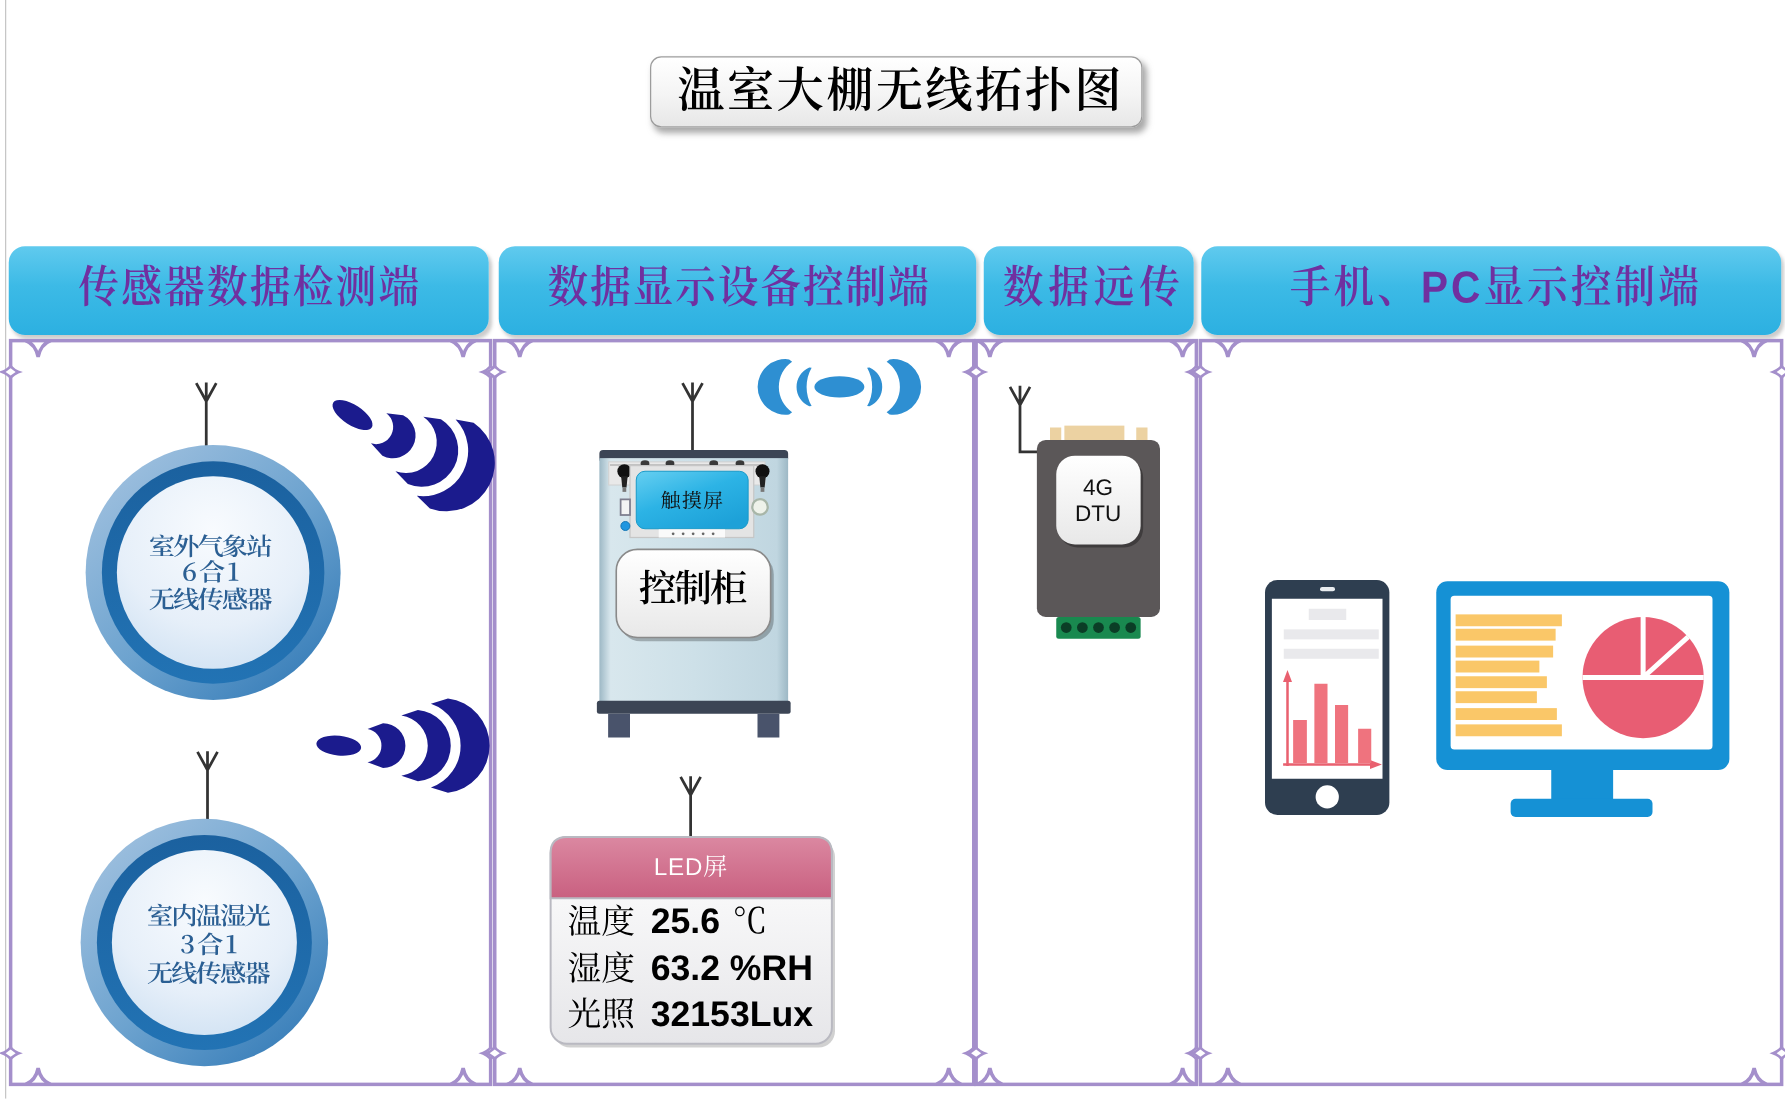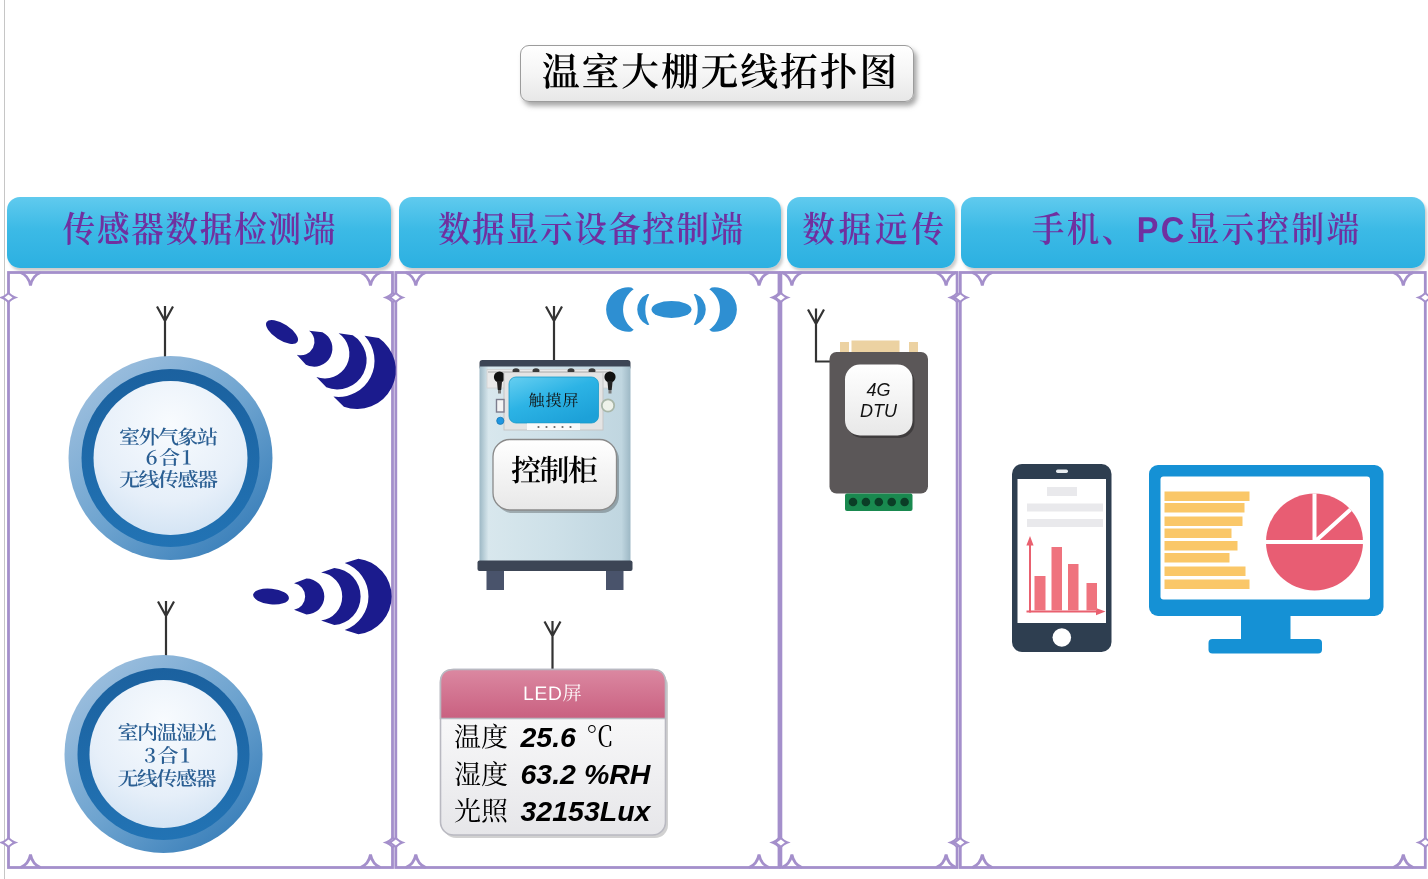--- a/index.html
+++ b/index.html
@@ -1,16 +1,16 @@
 <!DOCTYPE html>
 <html><head><meta charset="utf-8"><style>
 * { margin:0; padding:0; box-sizing:border-box; }
 html,body { width:1428px; height:879px; background:#fff; overflow:hidden;
   font-family:"Liberation Sans", sans-serif; }
-#page { position:relative; width:1428px; height:791px;font-style:italic; }
+#page { position:relative; width:1428px; height:791px; }
 .hdr { position:absolute; top:197px; height:71px; border-radius:13px;
   background:linear-gradient(180deg,#60caee 0%,#3cbae6 45%,#2cb0e1 100%);
   box-shadow:2px 3px 3px rgba(140,140,140,0.45); }
 #title { position:absolute; left:520px; top:45px; width:394px; height:57px;
   border:1px solid #9c9c9c; border-radius:9px;
   background:linear-gradient(180deg,#ffffff 0%,#f4f4f4 55%,#e7e7e7 100%);
   box-shadow:3px 4px 5px rgba(110,110,110,0.6); }
 #vline { position:absolute; left:4px; top:0; width:1.4px; height:879px; background:#c6c6c6; }
 </style></head>
 <body>

